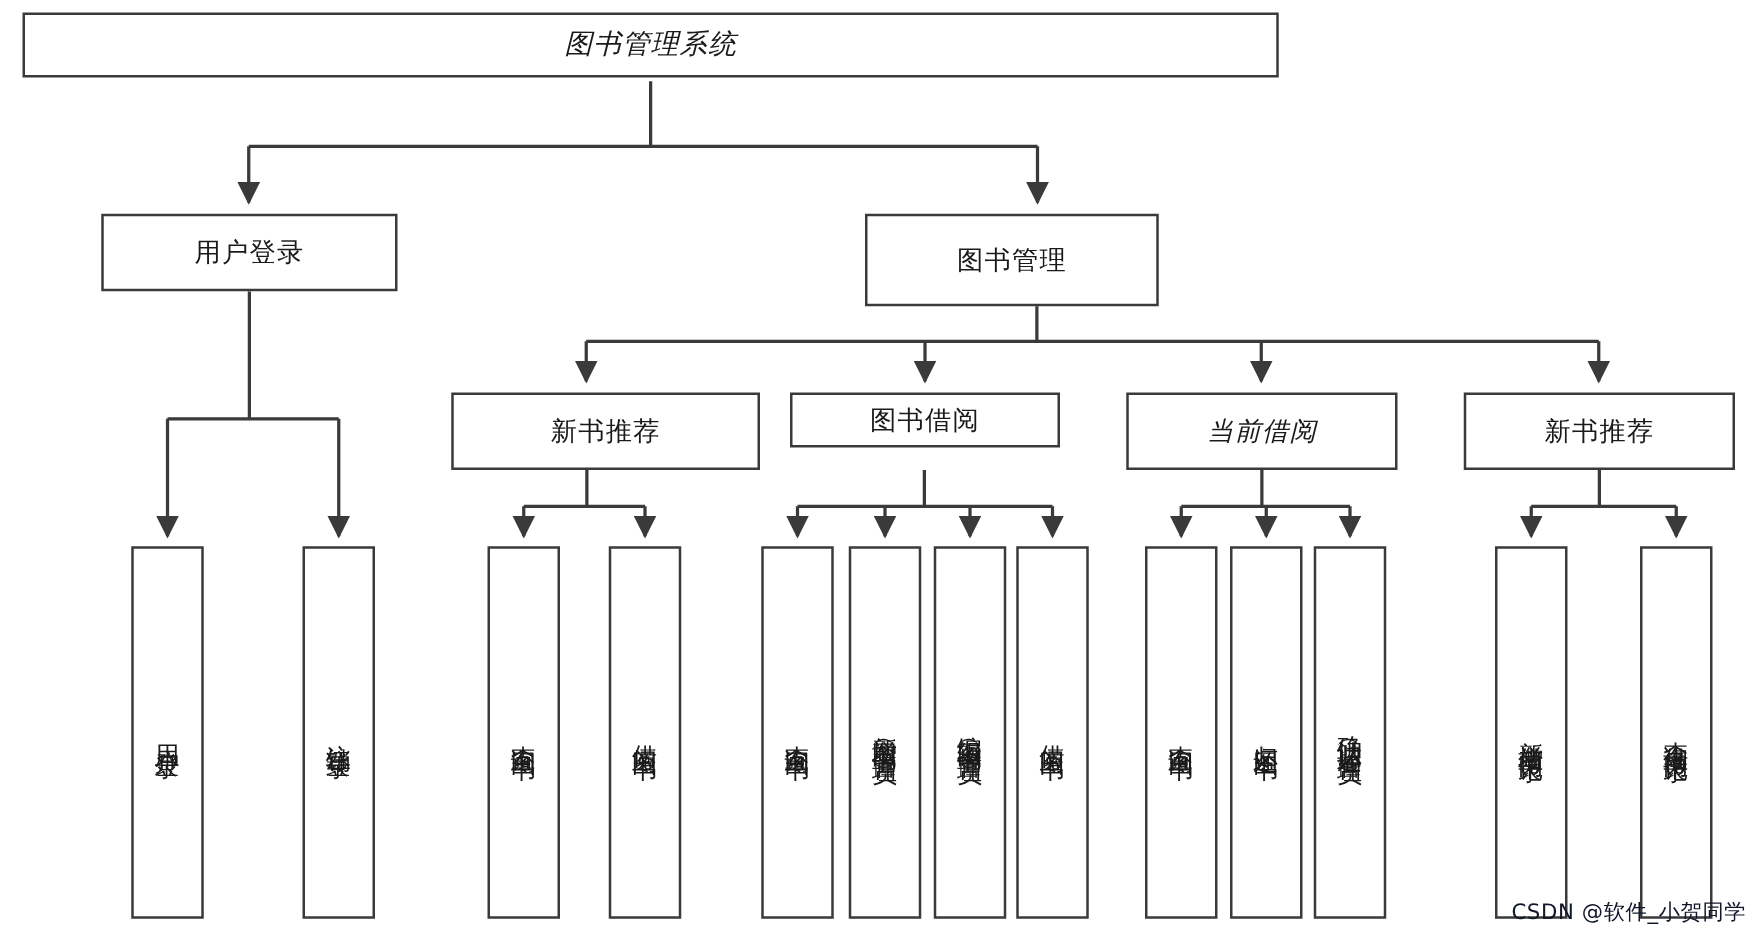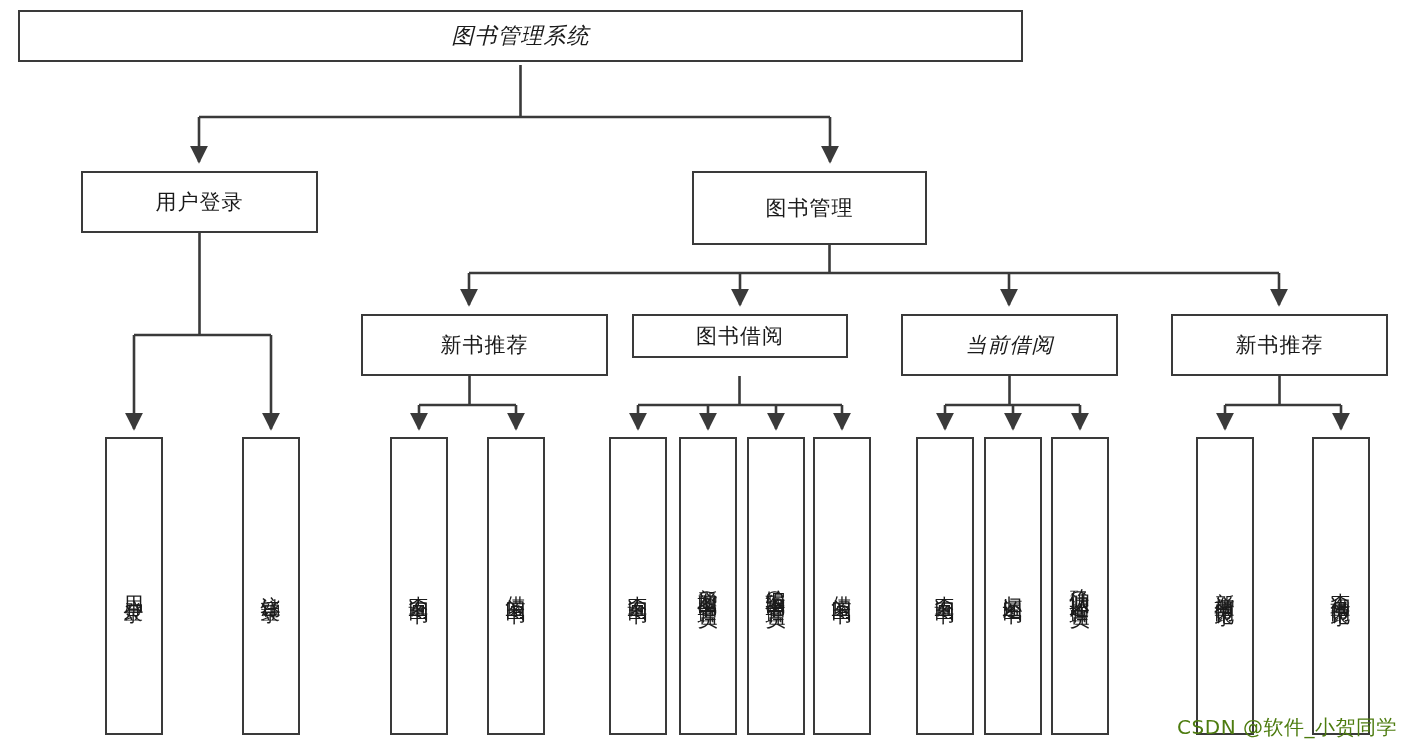--- a/index.html
+++ b/index.html
@@ -55,22 +55,22 @@
     font-size:20px;
     line-height:1.0;
     letter-spacing:3px;
     white-space:nowrap;
   }
   
   #watermark{
     position:absolute;
     right:8px;
     bottom:6px;
-    font-size:20px;
-    color:#4d7c0f;
+    font-size:17px;
+    color:#0f172a;
     letter-spacing:0.5px;
     white-space:nowrap;
     user-select:none;
     margin-left:38px;
   }
 </style>
 </head>
 <body>
 
 <div id="canvas">

